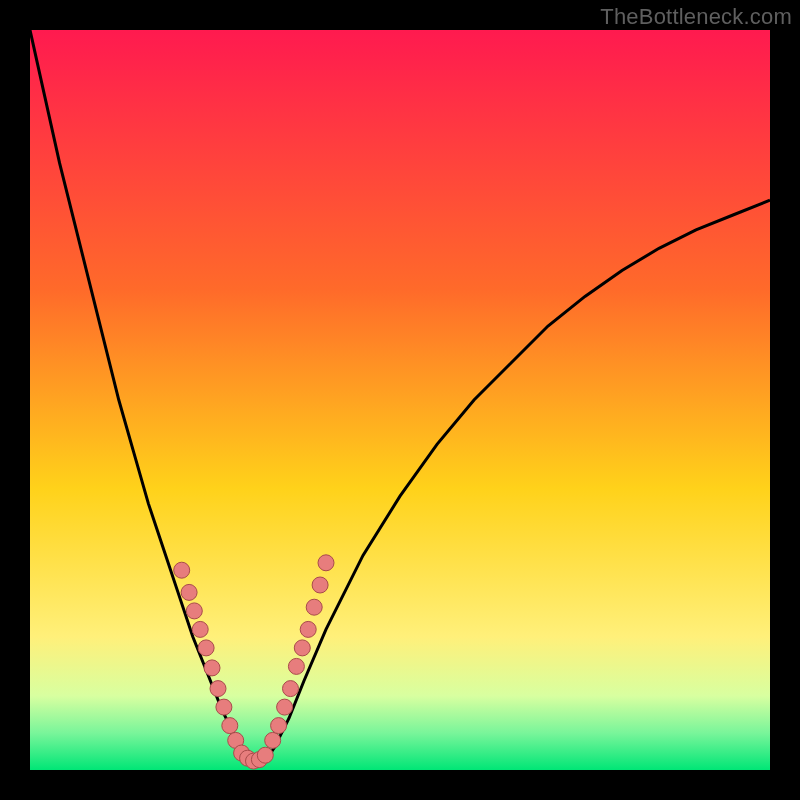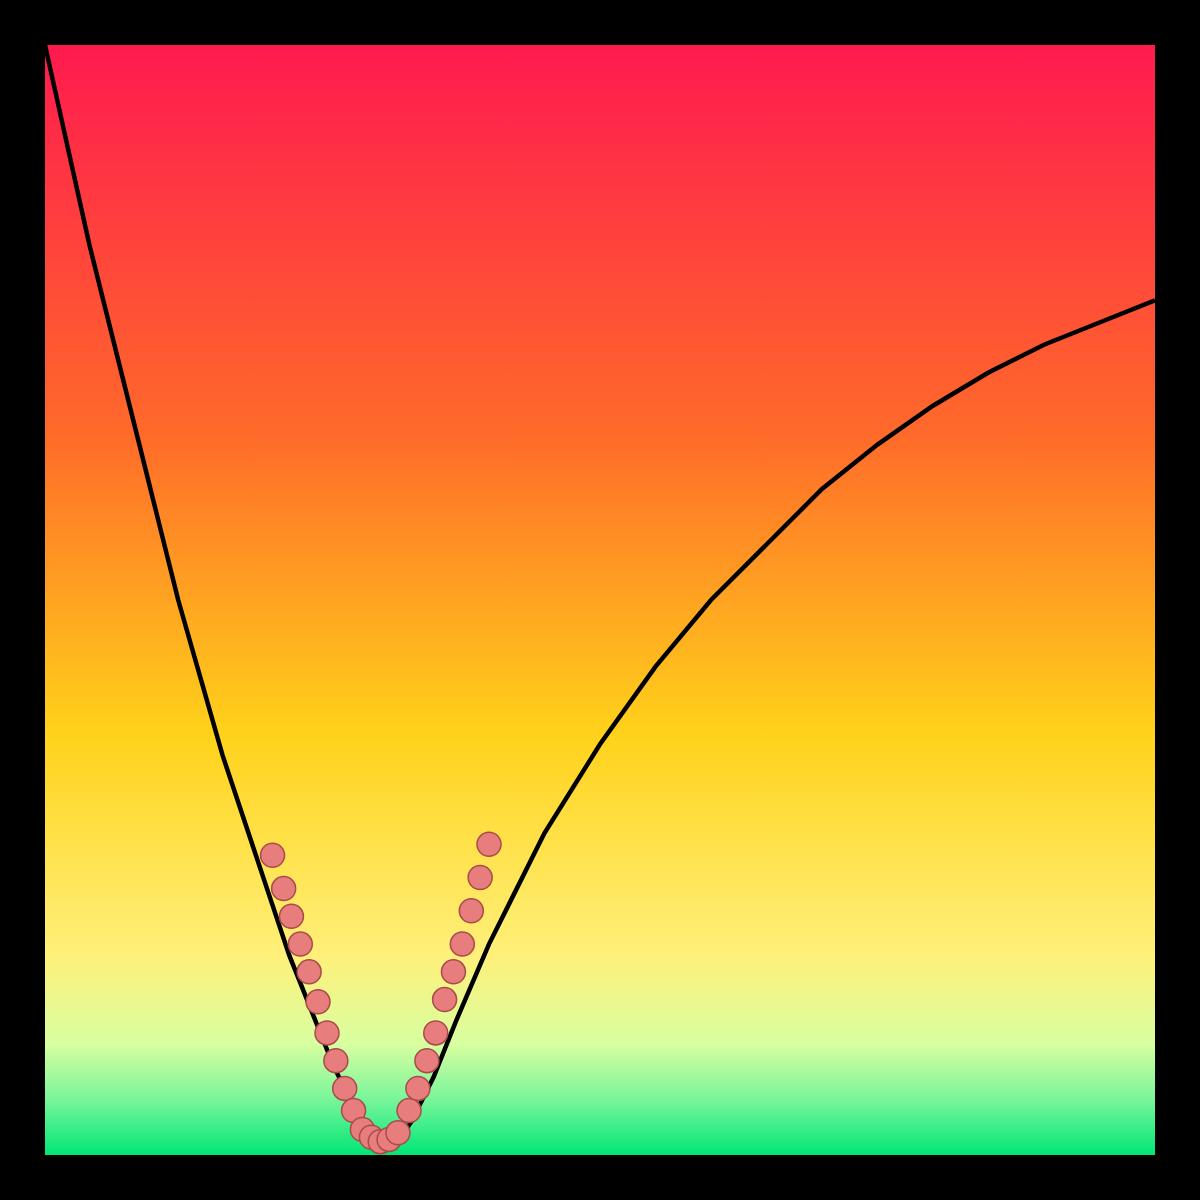--- a/index.html
+++ b/index.html
@@ -87,13 +87,14 @@
       <g id="dots-bottom">
           <circle cx="211.6" cy="723.0" r="8" fill="#e77d7d" stroke="#a84b4b" stroke-width="1"></circle>
           <circle cx="217.6" cy="728.2" r="8" fill="#e77d7d" stroke="#a84b4b" stroke-width="1"></circle>
           <circle cx="223.5" cy="731.1" r="8" fill="#e77d7d" stroke="#a84b4b" stroke-width="1"></circle>
           <circle cx="229.4" cy="729.6" r="8" fill="#e77d7d" stroke="#a84b4b" stroke-width="1"></circle>
           <circle cx="235.3" cy="725.2" r="8" fill="#e77d7d" stroke="#a84b4b" stroke-width="1"></circle>
         </g>
     </svg>
   </div>
 
+  <div class="watermark">TheBottleneck.com</div>
 </div>
 
 </body></html>

